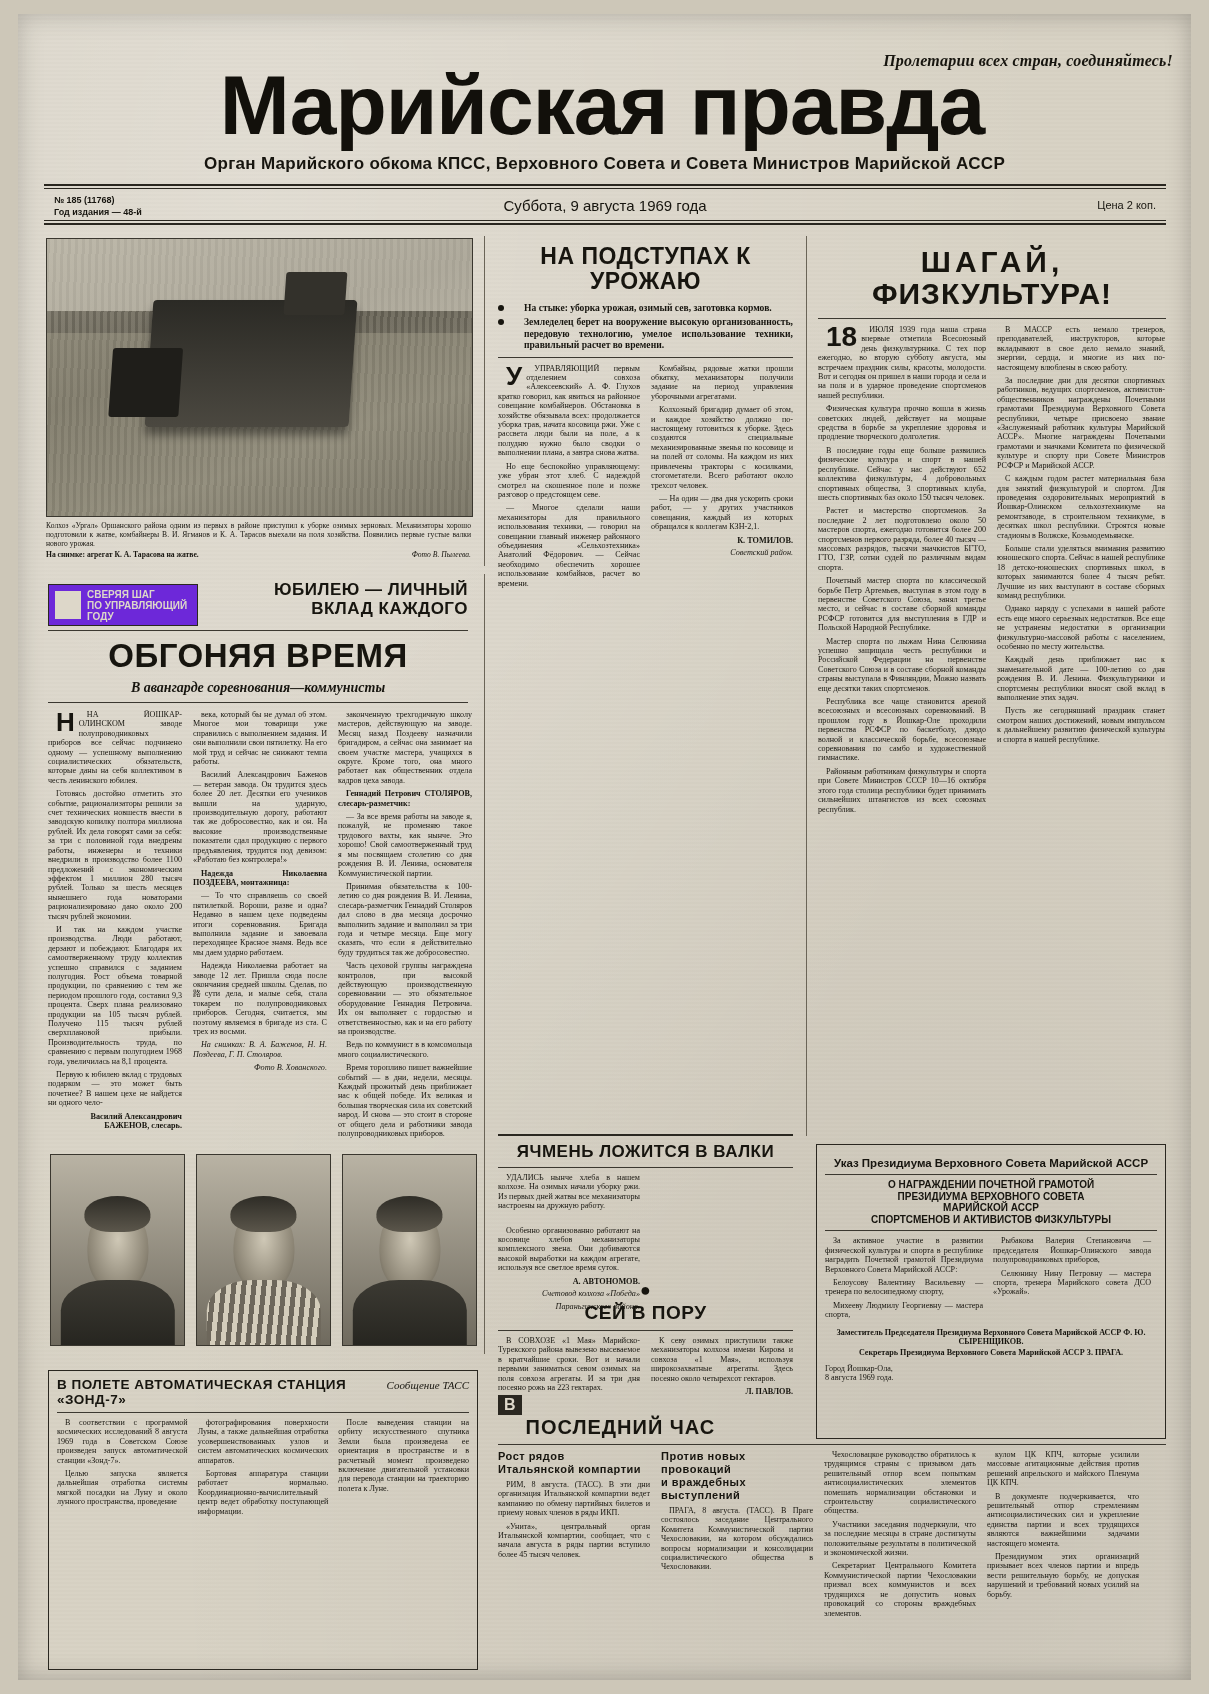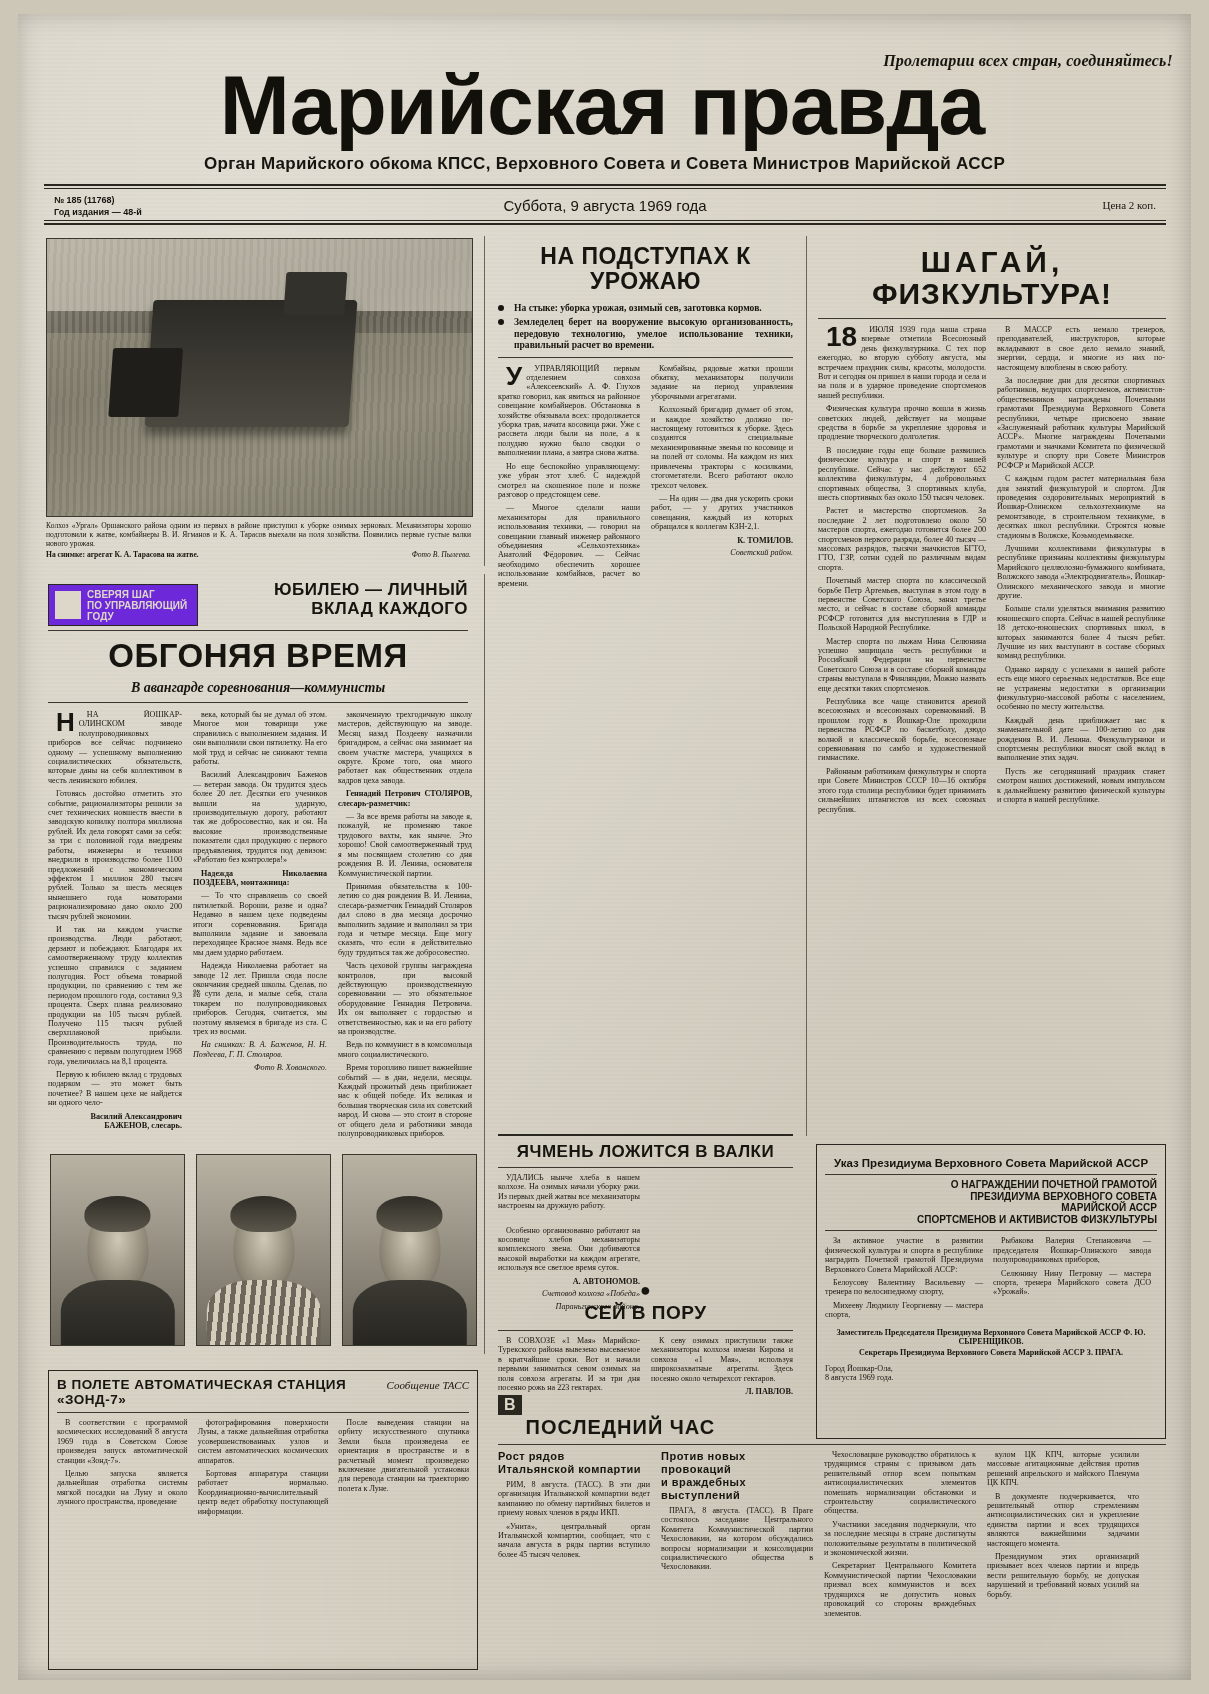--- a/index.html
+++ b/index.html
@@ -41,21 +41,21 @@
   .subtitle{
     position:absolute;left:0;top:140px;width:1173px;text-align:center;
     font-family:"Liberation Sans", sans-serif;
     font-weight:bold;font-size:17px;letter-spacing:.3px;
   }
   .ruleA{position:absolute;left:26px;top:170px;width:1122px;border-top:2px solid #2a2720;}
   .ruleB{position:absolute;left:26px;top:174px;width:1122px;border-top:1px solid #2a2720;}
   .issuebar{position:absolute;left:26px;top:178px;width:1122px;height:28px;}
   .issuebar .left{position:absolute;left:10px;top:2px;font-size:9px;line-height:12px;font-family:"Liberation Sans",sans-serif;font-weight:bold;}
   .issuebar .mid{position:absolute;left:0;top:5px;width:100%;text-align:center;font-size:15px;font-family:"Liberation Sans",sans-serif;}
-  .issuebar .right{position:absolute;right:10px;top:7px;font-size:11px;font-family:Liberation Serif, serif;}
+  .issuebar .right{position:absolute;right:10px;top:7px;font-size:11px;font-family:Liberation Sans, sans-serif;}
   .ruleC{position:absolute;left:26px;top:206px;width:1122px;border-top:1px solid #2a2720;}
   .ruleD{position:absolute;left:26px;top:209px;width:1122px;border-top:2px solid #2a2720;}
 
   
   .txt{font-size:8.1px;line-height:9.4px;text-align:justify;hyphens:auto;}
   .txt p{margin:0 0 4px 0;text-indent:8px;}
   .col-sep{position:absolute;border-left:1px solid #6a6457;}
 
   
   .photo{
@@ -112,21 +112,21 @@
   }
 
   
   .h-main{
     font-family:"Liberation Sans", sans-serif;font-weight:bold;
     letter-spacing:.5px;
   }
   .rulethin{border-top:1px solid #3b3830;}
   .rulethick{border-top:2px solid #2a2720;}
   .box{border:1px solid #2a2720;}
-  .bul{display:flex;gap:10px;margin-bottom:3px;}
+  .bul{display:flex;gap:20px;margin-bottom:3px;}
   .bul .dot{width:6px;height:6px;border-radius:50%;background:#17150f;flex:0 0 6px;margin-top:3px;}
   .bul .t{font-size:9.6px;line-height:11.4px;font-weight:bold;text-align:justify;}
   .dropcap{float:left;font-size:26px;line-height:20px;font-weight:bold;margin:2px 4px 0 0;font-family:"Liberation Sans",sans-serif;}
   .sig{font-style:italic;text-align:right;font-size:8.2px;line-height:9.6px;margin-top:3px;}
   .sig b{font-style:normal;font-weight:bold;}
   .sub-h{font-family:"Liberation Sans",sans-serif;font-weight:bold;text-align:center;}
   .flag-strip{background:#2a2720;color:#ded8ca;font-family:"Liberation Sans",sans-serif;font-weight:bold;}
 </style>
 </head>
 <body>
@@ -203,33 +203,32 @@
         <p>Растет и мастерство спортсменов. За последние 2 лет подготовлено около 50 мастеров спорта, ежегодно готовится более 200 спортсменов первого разряда, более 40 тысяч — массовых разрядов, тысячи значкистов БГТО, ГТО, ГЗР, сотни судей по различным видам спорта.</p>
         <p>Почетный мастер спорта по классической борьбе Петр Артемьев, выступая в этом году в первенстве Советского Союза, занял третье место, и сейчас в составе сборной команды РСФСР готовится для выступления в ГДР и Польской Народной Республике.</p>
         <p>Мастер спорта по лыжам Нина Селюнина успешно защищала честь республики и Российской Федерации на первенстве Советского Союза и в составе сборной команды страны выступала в Финляндии, Можно назвать еще десятки таких спортсменов.</p>
         <p>Республика все чаще становится ареной всесоюзных и всесоюзных соревнований. В прошлом году в Йошкар-Оле проходили первенства РСФСР по баскетболу, дзюдо волной и классической борьбе, всесоюзные соревнования по самбо и художественной гимнастике.</p>
         <p>Районным работникам физкультуры и спорта при Совете Министров СССР 10—16 октября этого года столица республики будет принимать сильнейших штангистов из всех союзных республик.</p>
       </div>
       <div class="txt" style="width:168px;">
         <p>В МАССР есть немало тренеров, преподавателей, инструкторов, которые вкладывают в свое дело немало знаний, энергии, сердца, и многие из них по-настоящему влюблены в свою работу.</p>
         <p>За последние дни для десятки спортивных работников, ведущих спортсменов, активистов-общественников награждены Почетными грамотами Президиума Верховного Совета республики, четыре присвоено звание «Заслуженный работник культуры Марийской АССР». Многие награждены Почетными грамотами и значками Комитета по физической культуре и спорту при Совете Министров РСФСР и Марийской АССР.</p>
         <p>С каждым годом растет материальная база для занятий физкультурой и спортом. Для проведения оздоровительных мероприятий в Йошкар-Олинском сельхозтехникуме на ремонтзаводе, в строительном техникуме, в десятках школ республики. Строятся новые стадионы в Волжске, Козьмодемьянске.</p>
-        <p>Лучшими коллективами физкультуры в республике признаны коллективы физкультуры Марийского целлюлозно-бумажного комбината, Волжского завода «Электродвигатель», Йошкар-Олинского механического завода и многие другие.</p>
         <p>Больше стали уделяться внимания развитию юношеского спорта. Сейчас в нашей республике 18 детско-юношеских спортивных школ, в которых занимаются более 4 тысяч ребят. Лучшие из них выступают в составе сборных команд республики.</p>
         <p>Однако наряду с успехами в нашей работе есть еще много серьезных недостатков. Все еще не устранены недостатки в организации физкультурно-массовой работы с населением, особенно по месту жительства.</p>
         <p>Каждый день приближает нас к знаменательной дате — 100-летию со дня рождения В. И. Ленина. Физкультурники и спортсмены республики вносят свой вклад в выполнение этих задач.</p>
         <p>Пусть же сегодняшний праздник станет смотром наших достижений, новым импульсом к дальнейшему развитию физической культуры и спорта в нашей республике.</p>
       </div>
     </div>
   </div>
 
   <div class="box" style="position:absolute;left:798px;top:1130px;width:350px;height:295px;padding:12px 8px;box-sizing:border-box;">
     <div class="sub-h" style="font-size:11.5px;line-height:13px;margin-bottom:4px;">Указ Президиума Верховного Совета Марийской АССР</div>
     <div class="rulethin" style="margin-bottom:4px;"></div>
-    <div class="sub-h" style="font-size:10px;line-height:11.6px;text-align:right;">
+    <div class="sub-h" style="font-size:10px;line-height:11.6px;">
       <div>О НАГРАЖДЕНИИ ПОЧЕТНОЙ ГРАМОТОЙ</div>
       <div>ПРЕЗИДИУМА ВЕРХОВНОГО СОВЕТА</div>
       <div>МАРИЙСКОЙ АССР</div>
       <div>СПОРТСМЕНОВ И АКТИВИСТОВ ФИЗКУЛЬТУРЫ</div>
     </div>
     <div class="rulethin" style="margin:5px 0;"></div>
     <div style="display:flex;gap:10px;">
       <div class="txt" style="width:158px;">
         <p>За активное участие в развитии физической культуры и спорта в республике наградить Почетной грамотой Президиума Верховного Совета Марийской АССР:</p>
         <p>Белоусову Валентину Васильевну — тренера по велосипедному спорту,</p>

